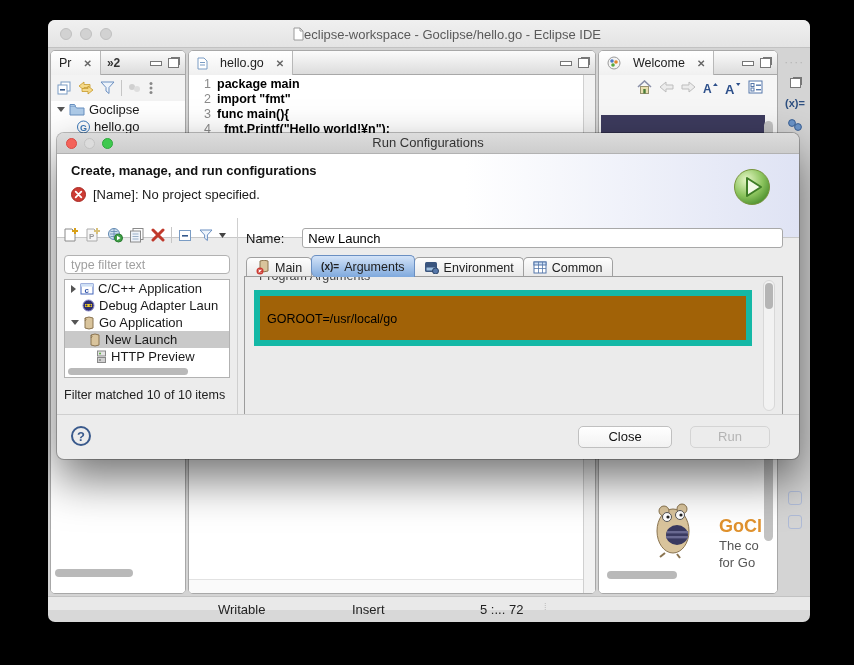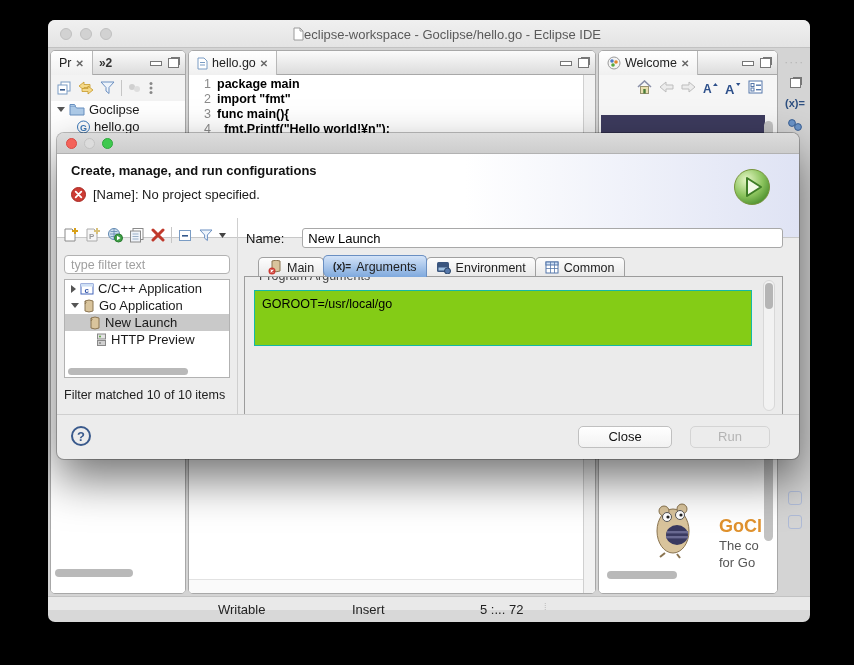--- a/index.html
+++ b/index.html
@@ -8,21 +8,21 @@
 
   
   .win{position:absolute;left:48px;top:20px;width:762px;height:602px;background:#d8d8d8;border-radius:7px;overflow:hidden;box-shadow:0 10px 30px rgba(0,0,0,.6);}
   .titlebar{position:absolute;left:0;top:0;width:100%;height:28px;background:linear-gradient(#f0f0f0,#e4e4e4);border-bottom:1px solid #c2c2c2;}
   .lights{position:absolute;left:12px;top:8px;display:flex;gap:8px;}
   .light{width:12px;height:12px;border-radius:50%;background:#d2d2d2;border:1px solid #c0c0c0;}
   .wtitle{position:absolute;left:0;right:0;top:0;height:28px;display:flex;align-items:center;justify-content:center;font-size:13px;color:#5a5a5a;padding-left:36px;}
   .workbench{position:absolute;left:0;top:28px;width:762px;height:548px;background:#d4d4d4;}
   .panel{position:absolute;background:#f6f6f6;border:1px solid #a8a8a8;border-radius:5px;overflow:hidden;}
   .tabrow{position:absolute;left:0;top:0;right:0;height:24px;background:linear-gradient(#fbfbfb,#dcdcdc);border-bottom:1px solid #a8a8a8;display:flex;align-items:stretch;}
-  .vtab{display:flex;align-items:center;gap:4px;padding:12px 8px;background:linear-gradient(#ffffff,#f0f0f0);border-right:1px solid #b8b8b8;border-top-left-radius:5px;font-size:12.5px;color:#222;}
+  .vtab{display:flex;align-items:center;gap:12px;padding:12px 8px;background:linear-gradient(#ffffff,#f0f0f0);border-right:1px solid #b8b8b8;border-top-left-radius:5px;font-size:12.5px;color:#222;}
   .tabx{font-size:10px;color:#666;font-weight:bold;}
   .winbtns{margin-left:auto;display:flex;align-items:center;gap:7px;padding-right:6px;}
   .minb,.maxb{width:11px;height:9px;position:relative;}
   .minb::after{content:"";position:absolute;left:0;top:3px;width:10px;height:3px;border:1px solid #777;background:#fff;}
   .maxb::after{content:"";position:absolute;left:0;top:0;width:9px;height:8px;border:1px solid #777;background:#fff;box-shadow:2px -2px 0 -1px #777;}
 
   
   .explorer{left:2px;top:2px;width:136px;height:544px;}
   .exp-toolbar{position:absolute;left:0;top:24px;right:0;height:26px;display:flex;align-items:center;gap:6px;padding:0 6px;background:#f3f3f3;}
   .exp-body{position:absolute;left:0;top:50px;right:0;bottom:0;background:#fff;}
@@ -78,27 +78,27 @@
   .dsep{width:1px;height:16px;background:#c6c6c6;}
   .filterbox{position:absolute;left:7px;top:37px;width:166px;height:19px;border:1px solid #b2b2b2;border-radius:4px;background:#fff;font-size:12.5px;padding:0 6px;color:#333;outline:none;}
   .filterbox::placeholder{color:#a0a0a0;}
   .treebox{position:absolute;left:7px;top:61px;width:166px;height:99px;border:1px solid #b2b2b2;background:#fff;overflow:hidden;}
   .trow{display:flex;align-items:center;gap:4px;height:17px;font-size:13px;color:#1a1a1a;white-space:nowrap;}
   .trow.sel{background:#c9c9c9;}
   .fstatus{position:absolute;left:7px;top:170px;font-size:12.5px;color:#222;}
   .rcol{position:absolute;left:181px;top:85px;right:0;bottom:45px;}
   .namerow{position:absolute;left:8px;top:10px;right:16px;display:flex;align-items:center;gap:18px;font-size:13px;color:#111;}
   .nameinput{flex:1;height:20px;border:1px solid #a8a8a8;border-radius:3px;font-size:13px;padding:0 5px;color:#000;background:#fff;outline:none;}
-  .dtabs{position:absolute;left:20px;top:37px;right:16px;height:22px;display:flex;align-items:flex-end;}
+  .dtabs{position:absolute;left:8px;top:37px;right:16px;height:22px;display:flex;align-items:flex-end;}
   .dtab{display:flex;align-items:center;gap:5px;height:20px;padding:0 9px;border:1px solid #a0a0a0;border-bottom:none;border-top-left-radius:5px;border-top-right-radius:5px;background:linear-gradient(#fdfdfd,#e8e8e8);font-size:12.5px;color:#222;margin-right:-1px;}
   .dtab.sel{height:22px;background:linear-gradient(#d3e3f8,#7fa9dd);border-color:#6a8fc2;z-index:2;border-bottom-left-radius:6px;}
   .dcontent{position:absolute;left:6px;top:58px;right:16px;bottom:0;border:1px solid #9c9c9c;border-bottom:none;background:#ebebeb;overflow:hidden;}
   .grouplbl{position:absolute;left:14px;top:0;height:7px;overflow:hidden;font-size:12.5px;color:#444;}
   .grouplbl span{display:block;transform:translateY(-8px);}
-  .argsarea{position:absolute;left:9px;top:13px;right:30px;height:56px;border:1px solid #14b8a6;background:#84cc16;font-size:12.5px;color:#000;padding:6px 7px;resize:none;outline:none;font-family:"Liberation Sans",sans-serif;}
+  .argsarea{position:absolute;left:9px;top:13px;right:30px;height:56px;border:6px solid #14b8a6;background:#a16207;font-size:12.5px;color:#000;padding:16px 7px;resize:none;outline:none;font-family:"Liberation Sans",sans-serif;}
   .dvscroll{position:absolute;right:7px;top:3px;width:12px;bottom:3px;background:#f2f2f2;border:1px solid #d8d8d8;border-radius:6px;}
   .dvthumb{position:absolute;left:1px;top:2px;width:8px;height:26px;background:#b5b5b5;border-radius:4px;}
   .btn{display:inline-block;text-align:center;font-size:13px;border-radius:5px;border:1px solid #c0c0c0;background:linear-gradient(#ffffff,#f2f2f2);color:#111;}
   .btn.disabled{color:#b4b4b4;background:#ececec;border-color:#d4d4d4;}
   .dbottom{position:absolute;left:0;bottom:0;width:100%;height:45px;border-top:1px solid #cfcfcf;}
   .helpc{position:absolute;left:14px;top:11px;width:20px;height:20px;border:2px solid #3a5a8c;border-radius:50%;color:#3a5a8c;font-size:13px;font-weight:bold;text-align:center;line-height:17px;}
   .closeb{position:absolute;left:521px;top:11px;width:94px;height:22px;line-height:20px;}
   .runb{position:absolute;left:633px;top:11px;width:80px;height:22px;line-height:20px;}
   svg{display:block;}
 </style>
@@ -314,20 +314,21 @@
     </div>
   </div>
 
   <div class="dialog">
     <div class="dtitle">
       <div class="dlights">
         <span class="dl red"></span>
         <span class="dl gray"></span>
         <span class="dl green"></span>
       </div>
+      <div class="t">Run Configurations</div>
     </div>
 
     <div class="dheader">
       <div class="dheading">Create, manage, and run configurations</div>
       <div class="derrrow">
         <svg width="15" height="15" viewBox="0 0 15 15">
             <circle cx="7.5" cy="7.5" r="7" fill="#cc3b33" stroke="#a82a24"></circle>
             <path d="M4.7 4.7 l5.6 5.6 M10.3 4.7 l-5.6 5.6" stroke="#fff" stroke-width="1.8" stroke-linecap="round"></path>
           </svg>
         <span>[Name]: No project specified.</span>
@@ -386,20 +387,29 @@
       <div class="treebox">
         <div class="trow" style="padding-left:6px;">
           <span class="twist"></span>
           <svg width="14" height="12" viewBox="0 0 14 12">
               <rect x="1" y="1" width="12" height="10" fill="#fff" stroke="#4466bb"></rect>
               <rect x="1" y="1" width="12" height="2.6" fill="#cfe0f5"></rect>
               <text x="4.5" y="10" font-size="8" font-weight="bold" fill="#3355aa" font-family="Liberation Sans">c</text>
             </svg>
           <span>C/C++ Application</span>
         </div>
+        <div class="trow" style="padding-left:17px;">
+          <svg width="13" height="13" viewBox="0 0 13 13">
+              <circle cx="6.5" cy="6.5" r="5.5" fill="#2e2e6e" stroke="#8888c8"></circle>
+              <rect x="3" y="5" width="7" height="3" fill="#f4d024"></rect>
+              <circle cx="4.5" cy="6.5" r="1" fill="#2e2e6e"></circle>
+              <circle cx="8.5" cy="6.5" r="1" fill="#2e2e6e"></circle>
+            </svg>
+          <span>Debug Adapter Laun</span>
+        </div>
         <div class="trow" style="padding-left:6px;">
           <span class="twist open"></span>
           <svg width="12" height="14" viewBox="0 0 12 14">
               <path d="M2 2 q4 -2 8 0 v10 q-4 2 -8 0 z" fill="#d9c49c" stroke="#8a7450"></path>
               <path d="M2 2 q2 1.5 0 3" fill="none" stroke="#8a7450"></path>
             </svg>
           <span>Go Application</span>
         </div>
         <div class="trow sel" style="padding-left:24px;">
           <svg width="12" height="14" viewBox="0 0 12 14">

